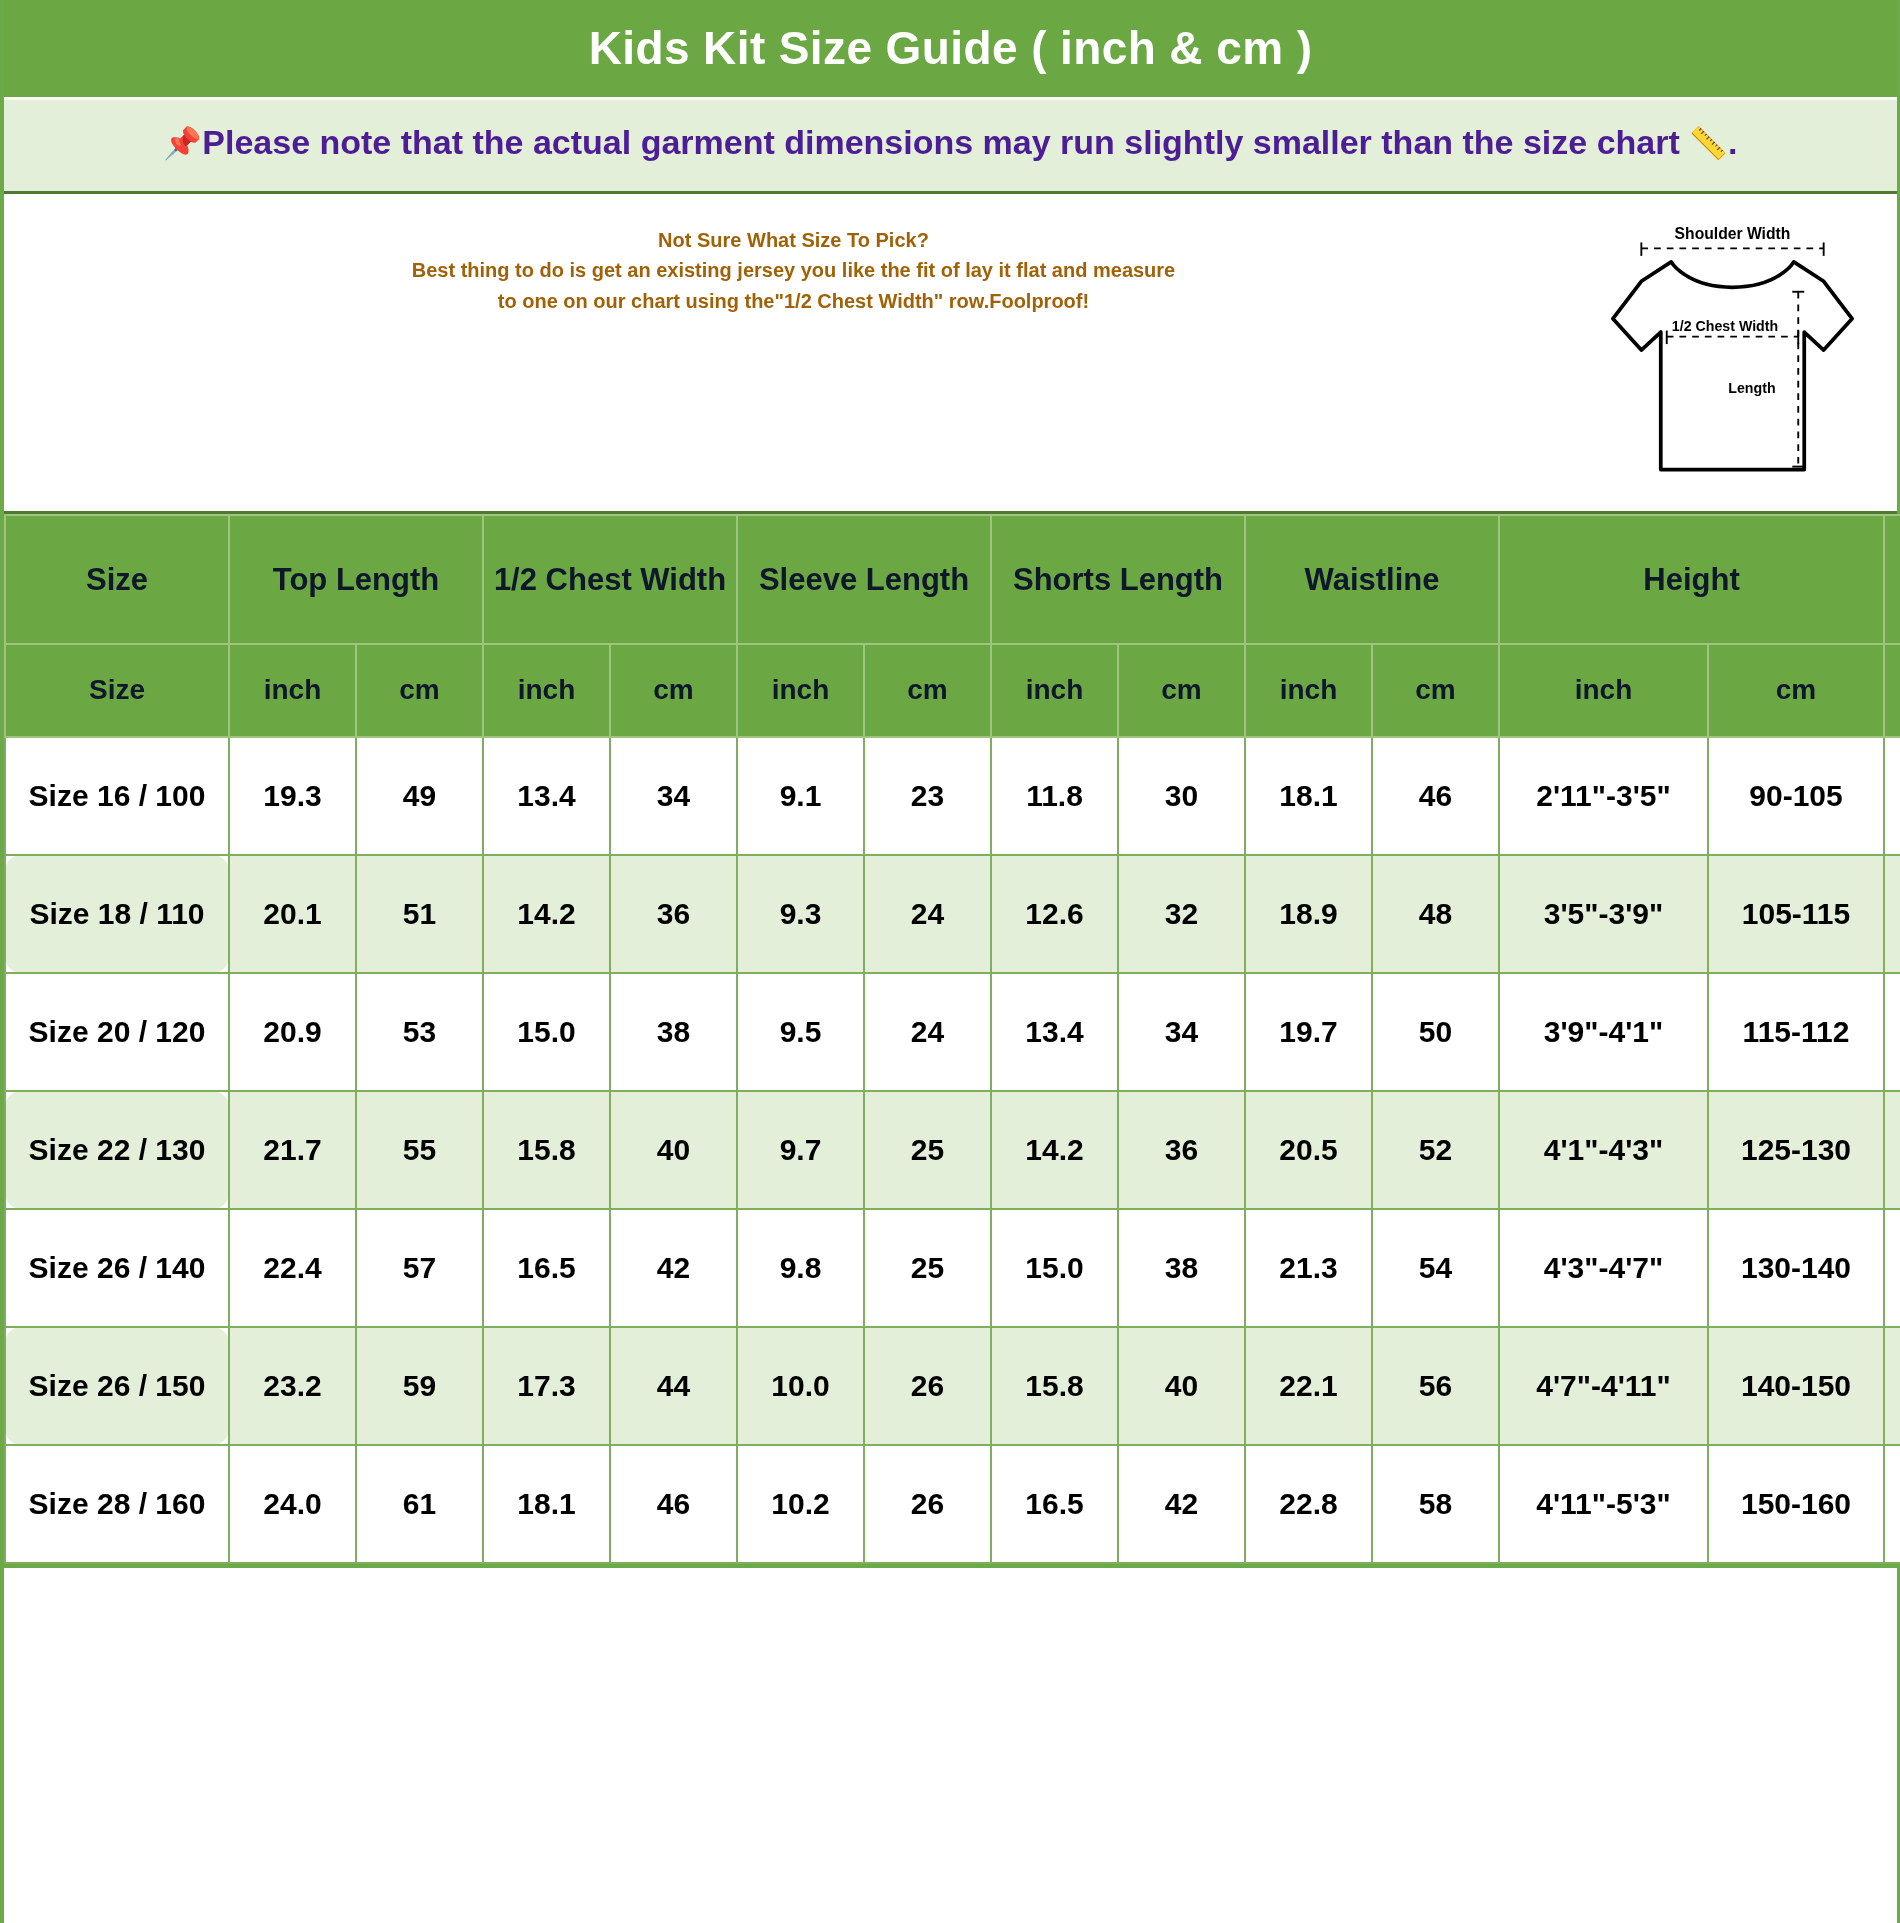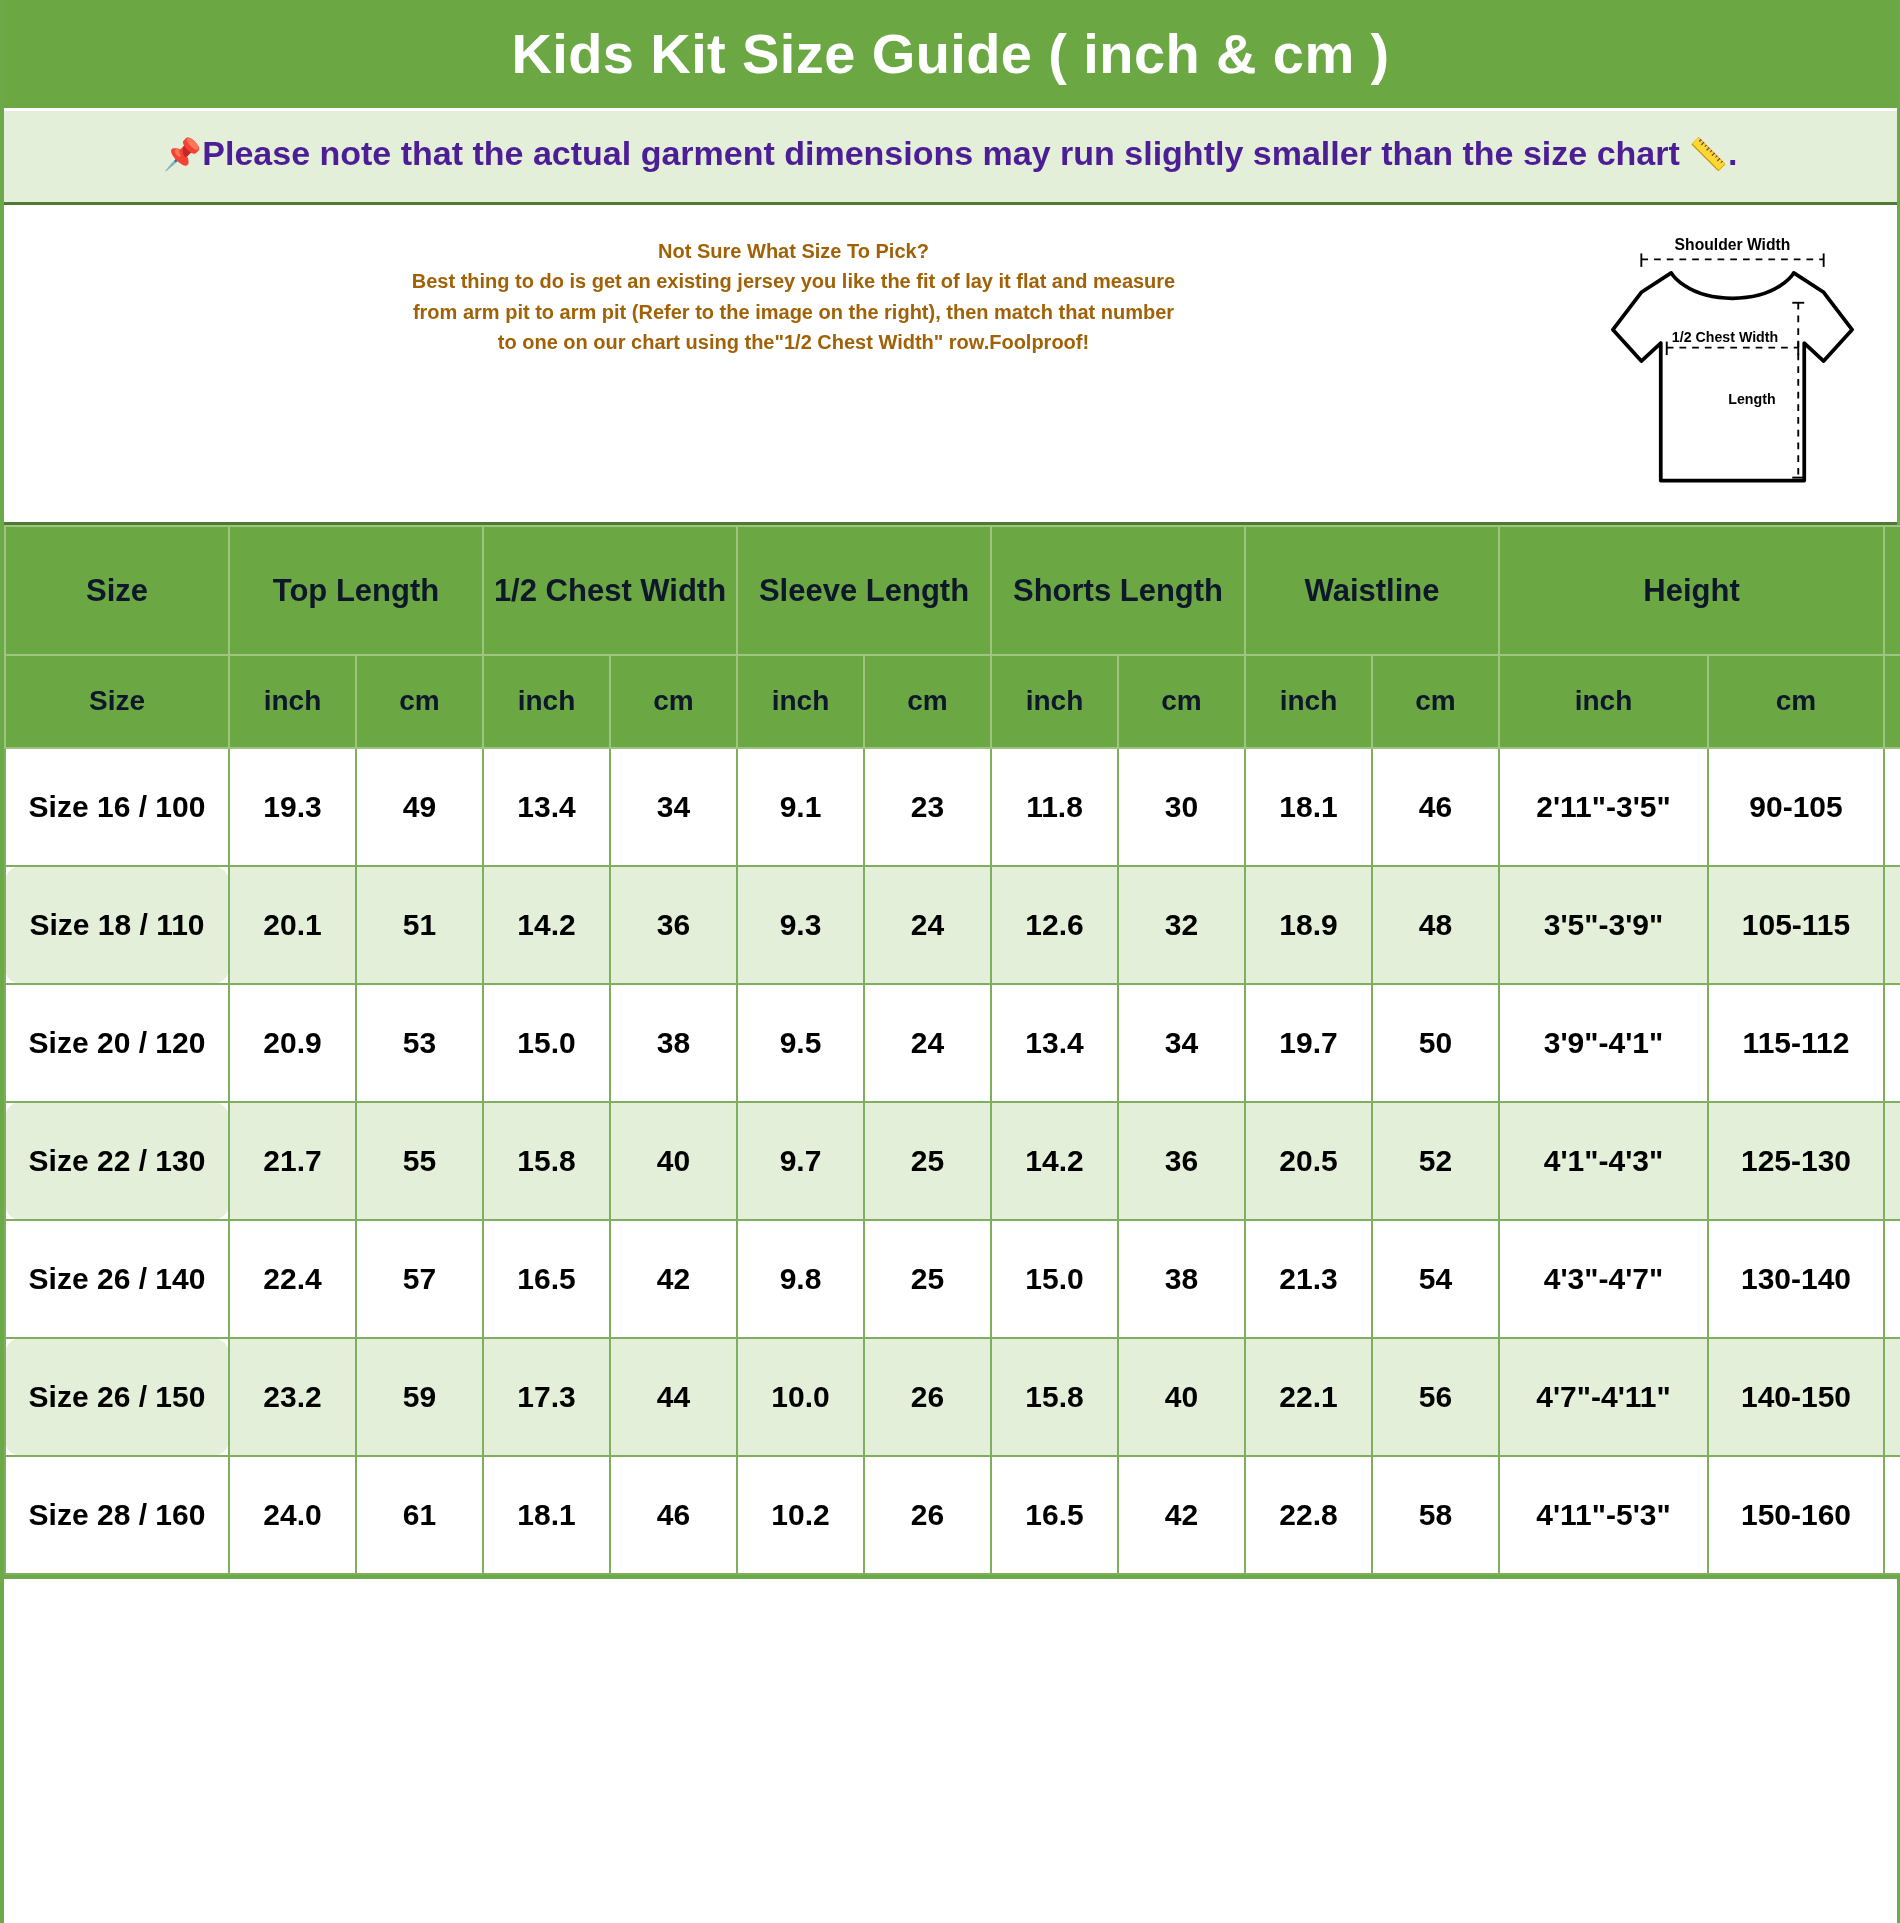--- a/index.html
+++ b/index.html
@@ -22,21 +22,21 @@
     border-top: none;
     border-bottom: none;
     display: flex;
     flex-direction: column;
   }
   
   .title-bar {
     background: #6ba843;
     color: #ffffff;
     text-align: center;
-    font-size: 56px;
+    font-size: 46px;
     font-weight: bold;
     letter-spacing: 0.4px;
     padding: 21px 7.5px 22.4px 7.5px;
     border-bottom: 3px solid #ffffff;
   }
   
   .notice {
     background: #e3efd9;
     padding: 19.4px 22.4px 25.4px 22.4px;
     text-align: center;
@@ -132,21 +132,20 @@
   <div class="notice">
     <div class="notice-line">
       <span class="emoji">📌</span><span>Please note that the actual garment dimensions may run slightly smaller than the size chart</span> <span class="emoji">📏</span><span>.</span>
     </div>
   </div>
 
   <div class="help">
     <div class="help-text">
       <span class="headline">Not Sure What Size To Pick?</span>
       <span class="headline">Best thing to do is get an existing jersey you like the fit of lay it flat and measure</span>
-      <span class="headline">from arm pit to arm pit (Refer to the image on the right), then match that number</span>
       <span class="headline">to one on our chart using the"1/2 Chest Width" row.Foolproof!</span>
     </div>
     <div class="shirt-wrap">
       <svg width="299" height="269" viewBox="0 0 400 360">
 
         <text x="200" y="22" font-size="21" font-family="Liberation Sans, sans-serif" font-weight="bold" text-anchor="middle" fill="#000">Shoulder Width</text>
         <line x1="78" y1="34" x2="322" y2="34" stroke="#000" stroke-width="2.5" stroke-dasharray="9,8"></line>
         <line x1="78" y1="26" x2="78" y2="44" stroke="#000" stroke-width="2.5"></line>
         <line x1="322" y1="26" x2="322" y2="44" stroke="#000" stroke-width="2.5"></line>
 

